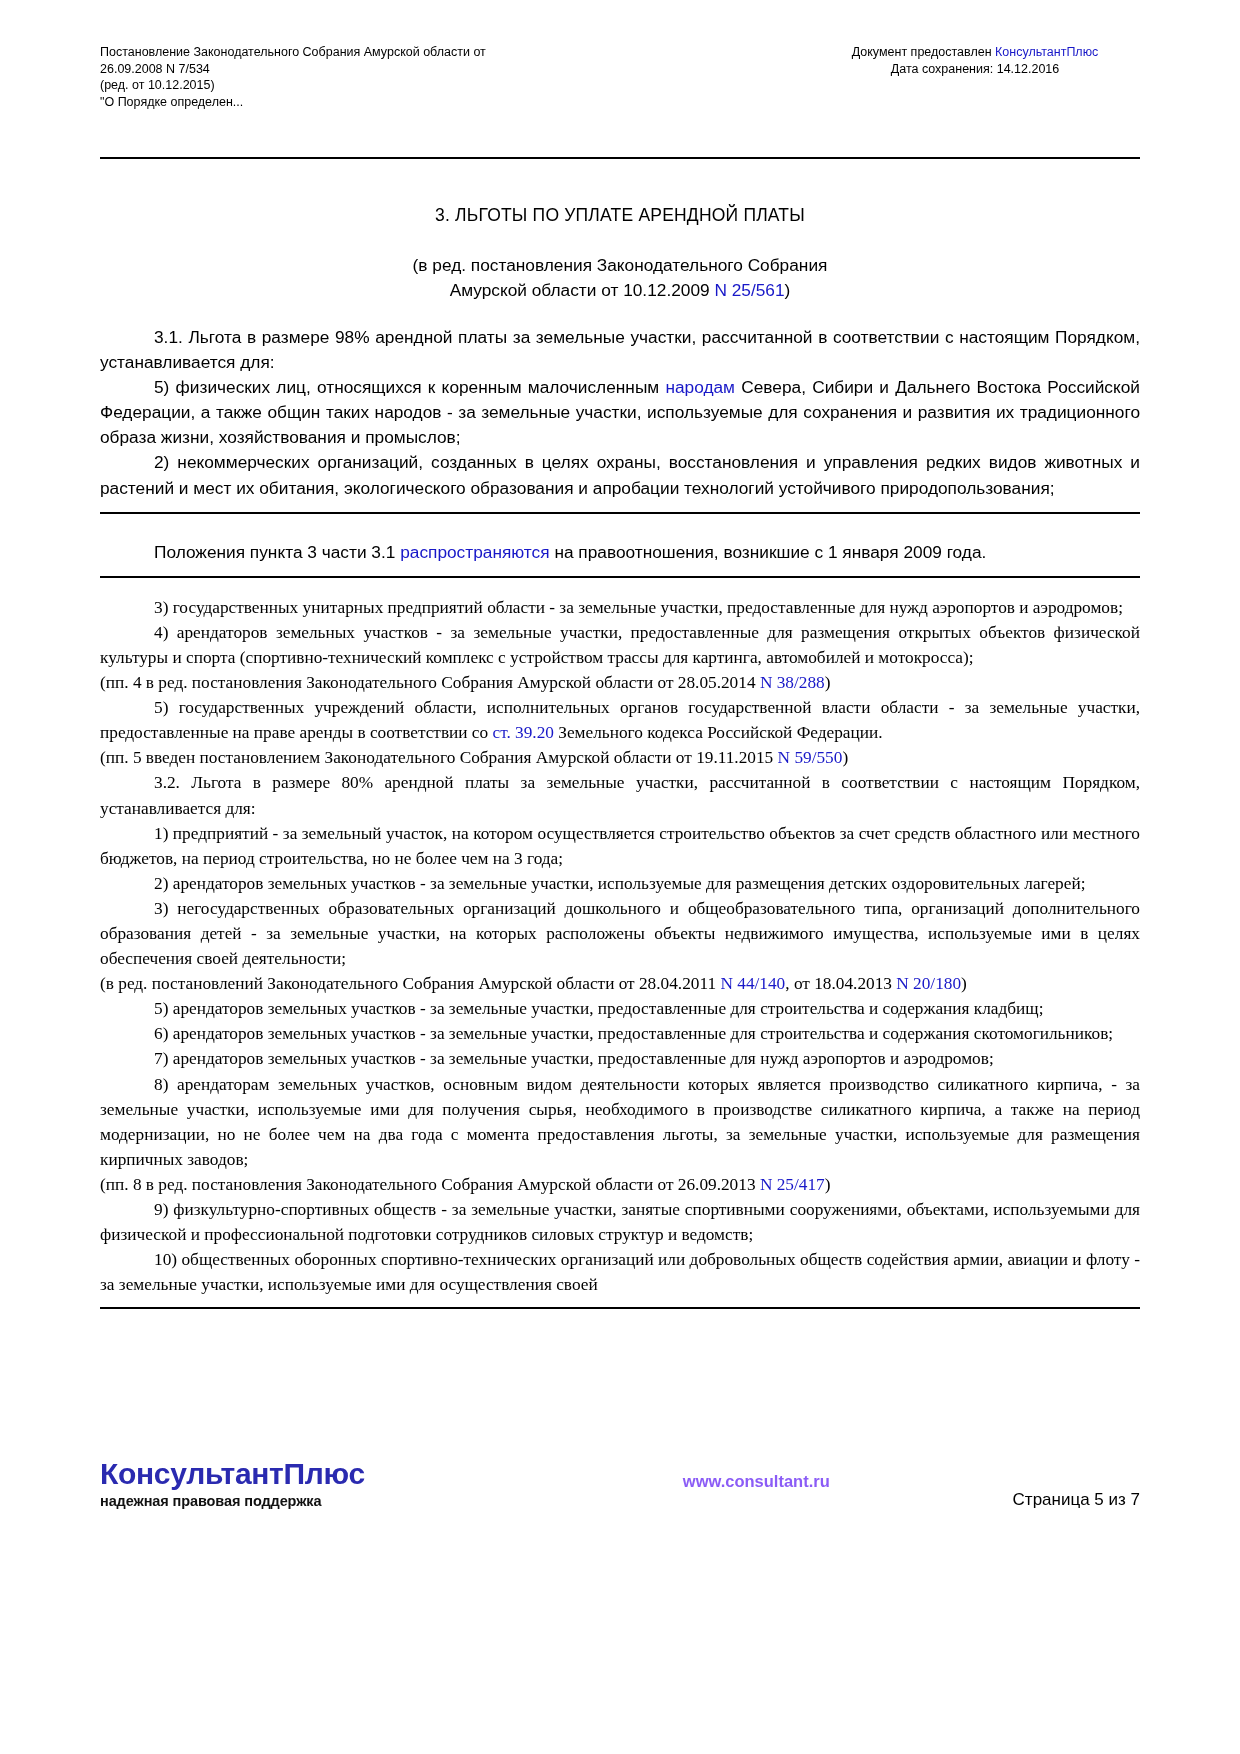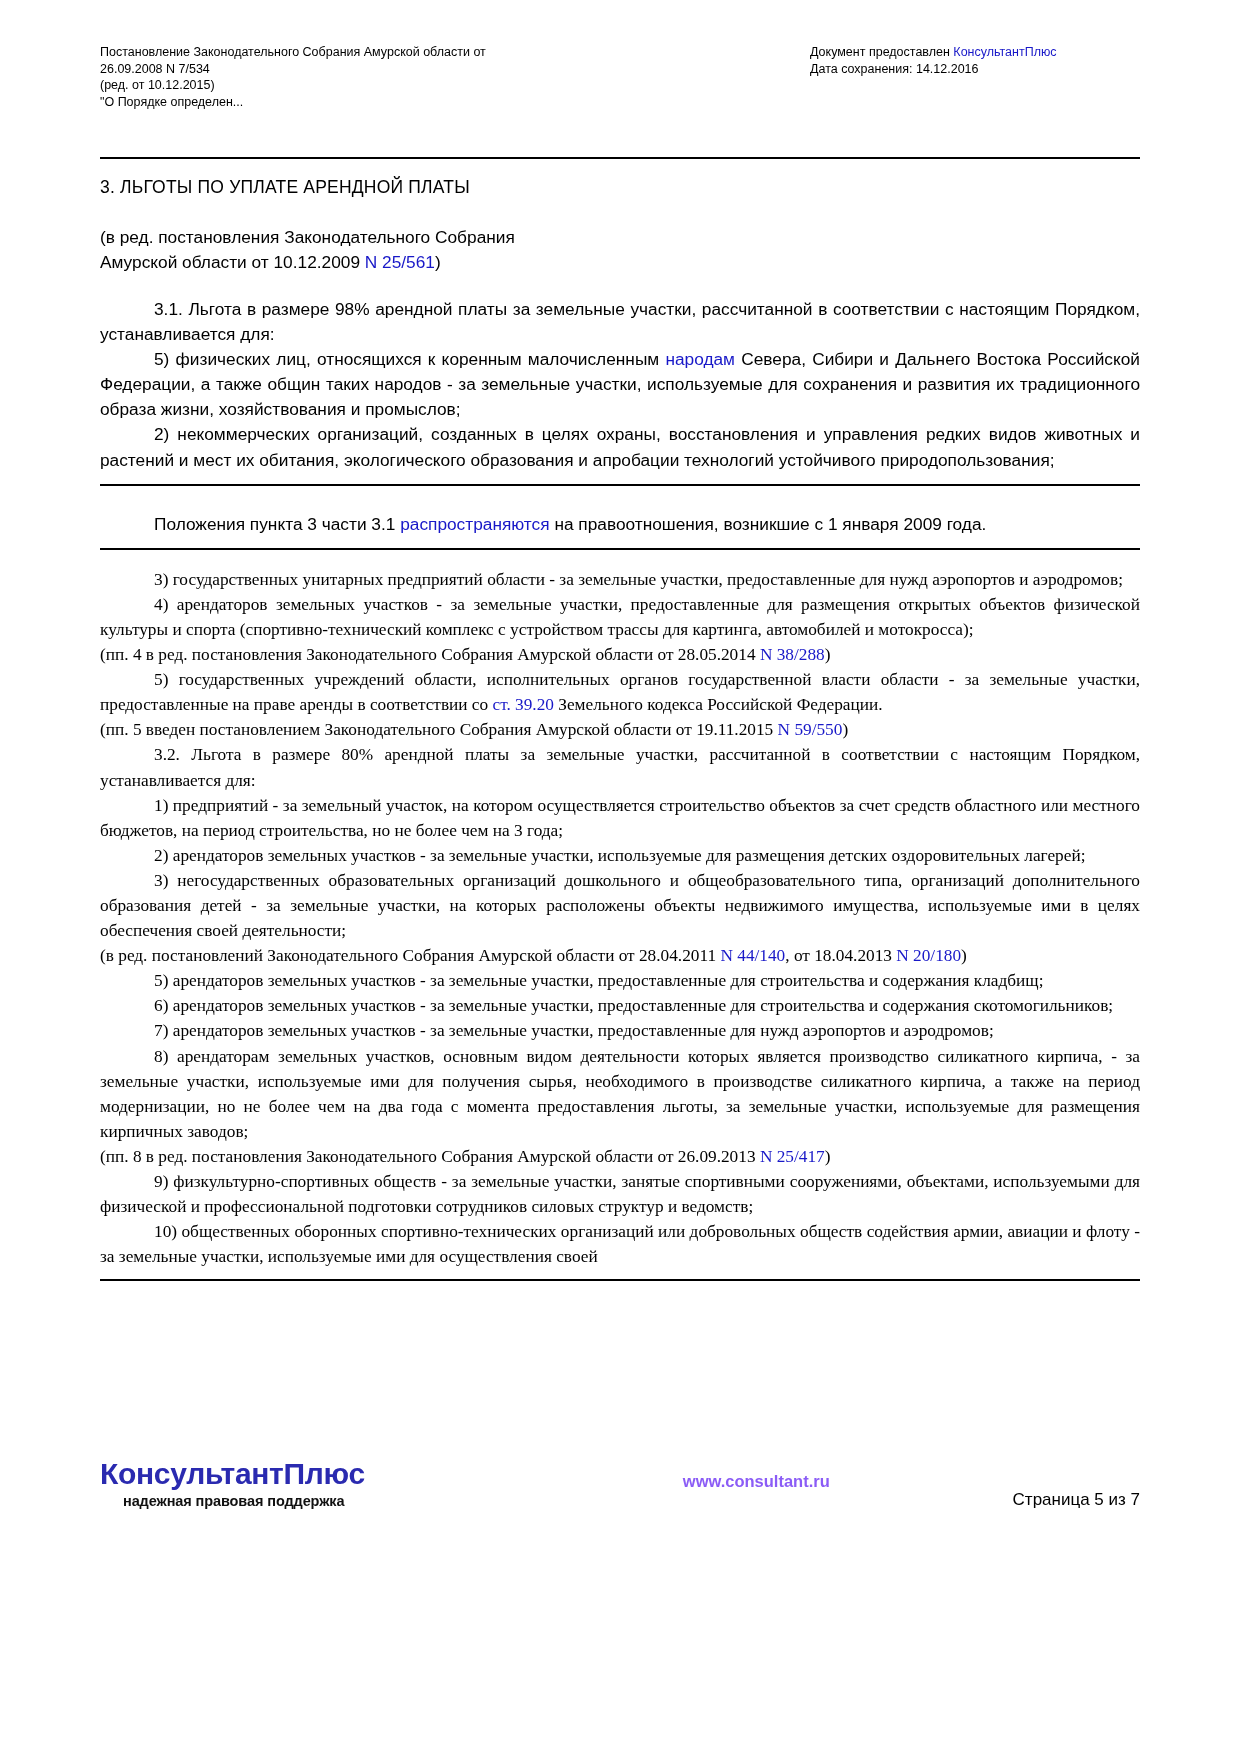--- a/index.html
+++ b/index.html
@@ -32,21 +32,21 @@
     align-items: flex-start;
     font-size: 12.5px;
     line-height: 16.5px;
     color: #000;
   }
   .doc-header-left {
     max-width: 520px;
   }
   .doc-header-left div { white-space: pre; }
   .doc-header-right {
-    text-align: left;
+    text-align: center;
     min-width: 330px;
   }
   .link {
     color: #1818c8;
   }
 
   
   .rule-top {
     margin-top: 47px;
     border-top: 2.6px solid #000;
@@ -58,21 +58,22 @@
     margin: 11px 0 0 0;
   }
   .rule-bottom {
     border-top: 2.6px solid #000;
     width: 1040px;
     margin-top: 10px;
   }
 
   
   .title-block {
-    margin-top: 16px;
+    text-align: center;
+    margin-top: 44px;
   }
   .doc-title {
     font-size: 17.5px;
     line-height: 24px;
     letter-spacing: 0.2px;
   }
   .subtitle {
     margin-top: 26px;
     font-size: 17.3px;
     line-height: 25px;
@@ -128,21 +129,20 @@
     font-weight: bold;
     line-height: 32px;
     letter-spacing: -0.3px;
   }
   .brand-tag {
     color: #111111;
     font-size: 14.5px;
     font-weight: bold;
     margin-top: 3px;
     letter-spacing: -0.1px;
-    margin-left: 23px;
   }
   .footer-url {
     color: #8b5cf6;
     font-size: 16.5px;
     font-weight: bold;
     margin-top: 14px;
     flex: 0 0 auto;
     margin-left: 60px;
   }
   .footer-page {

